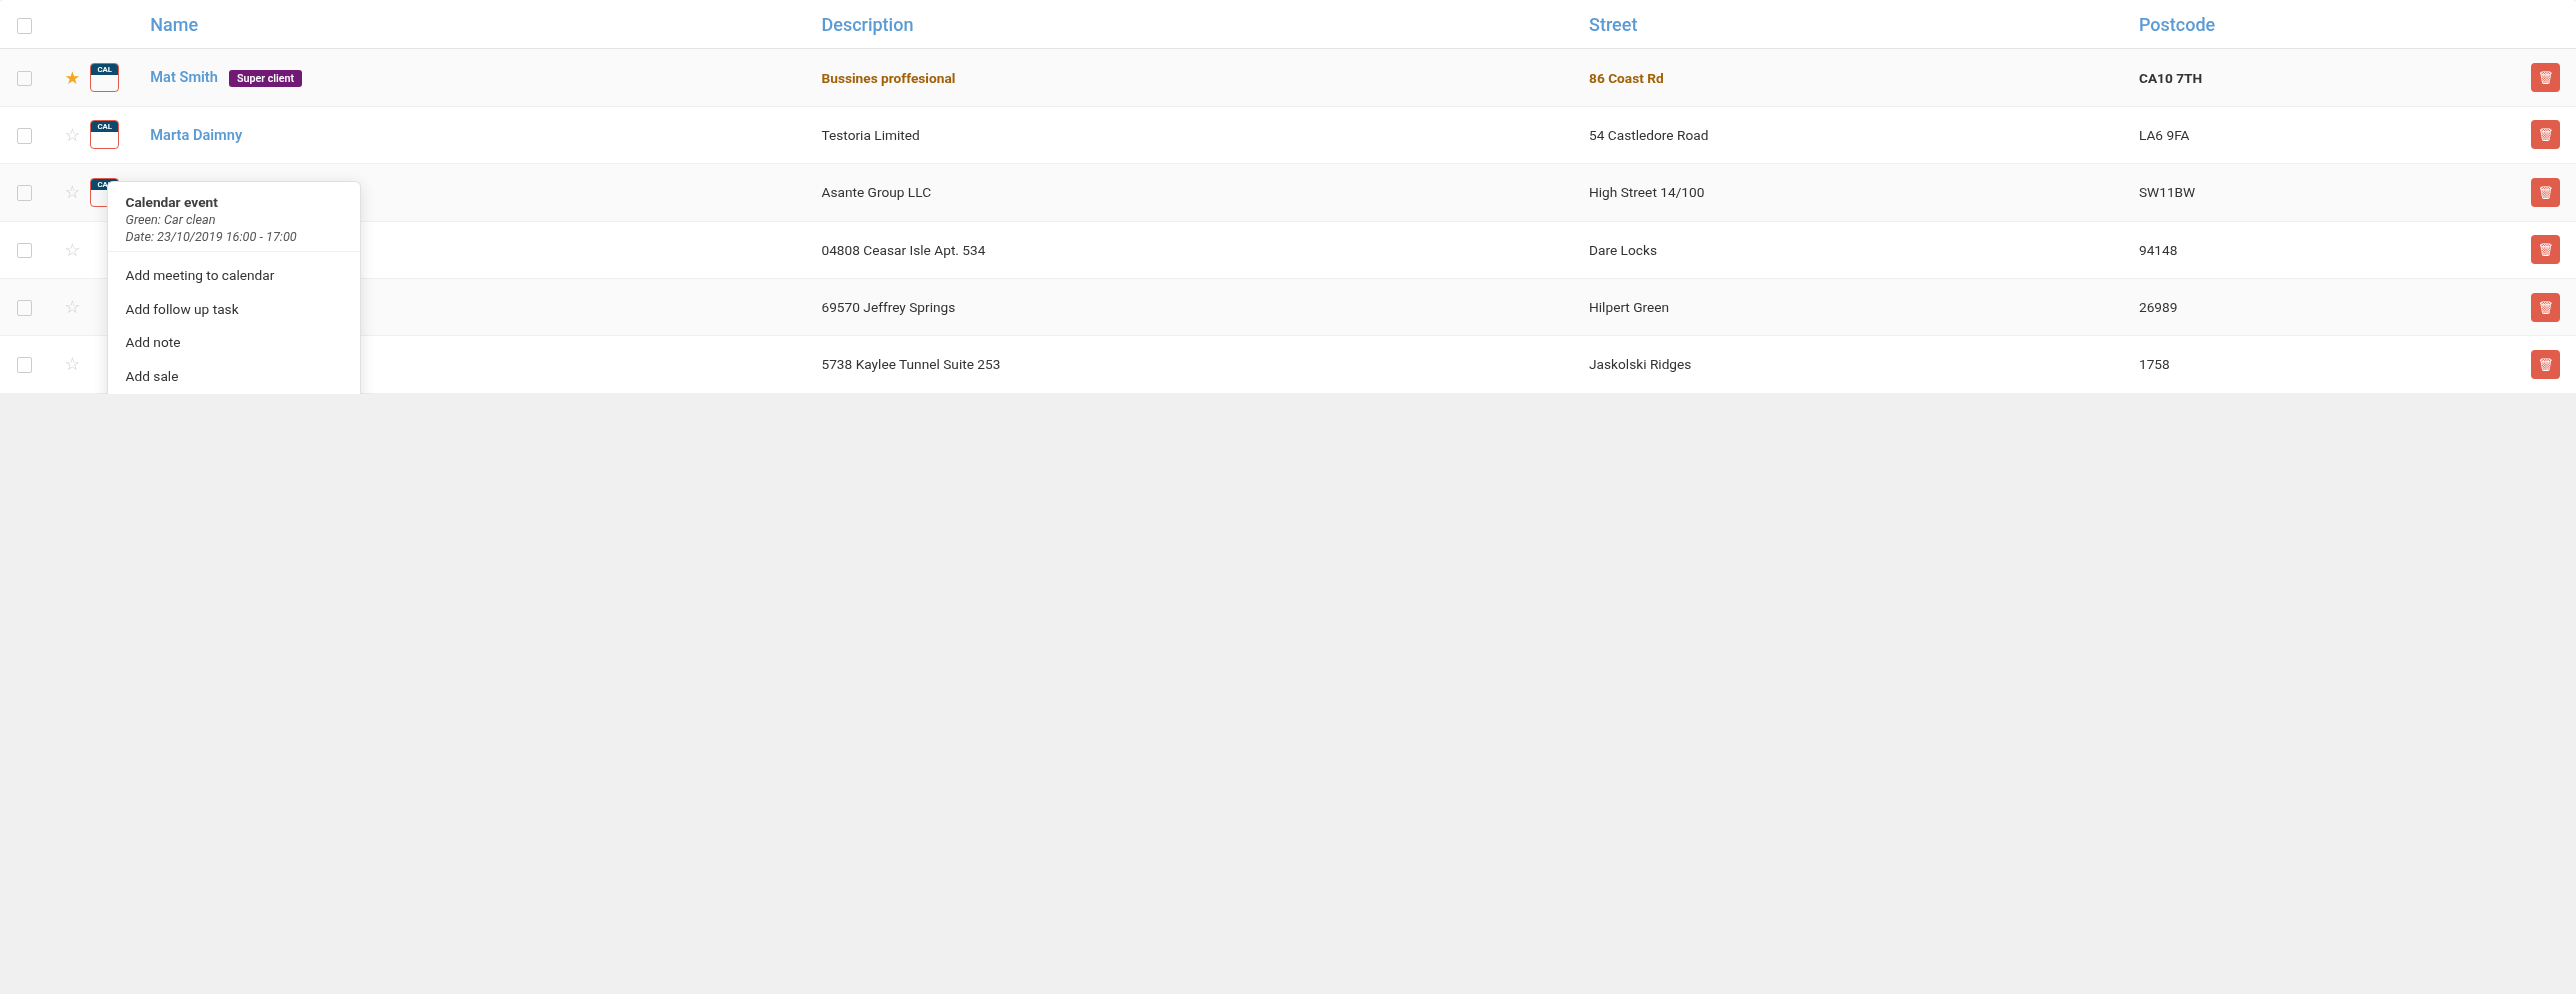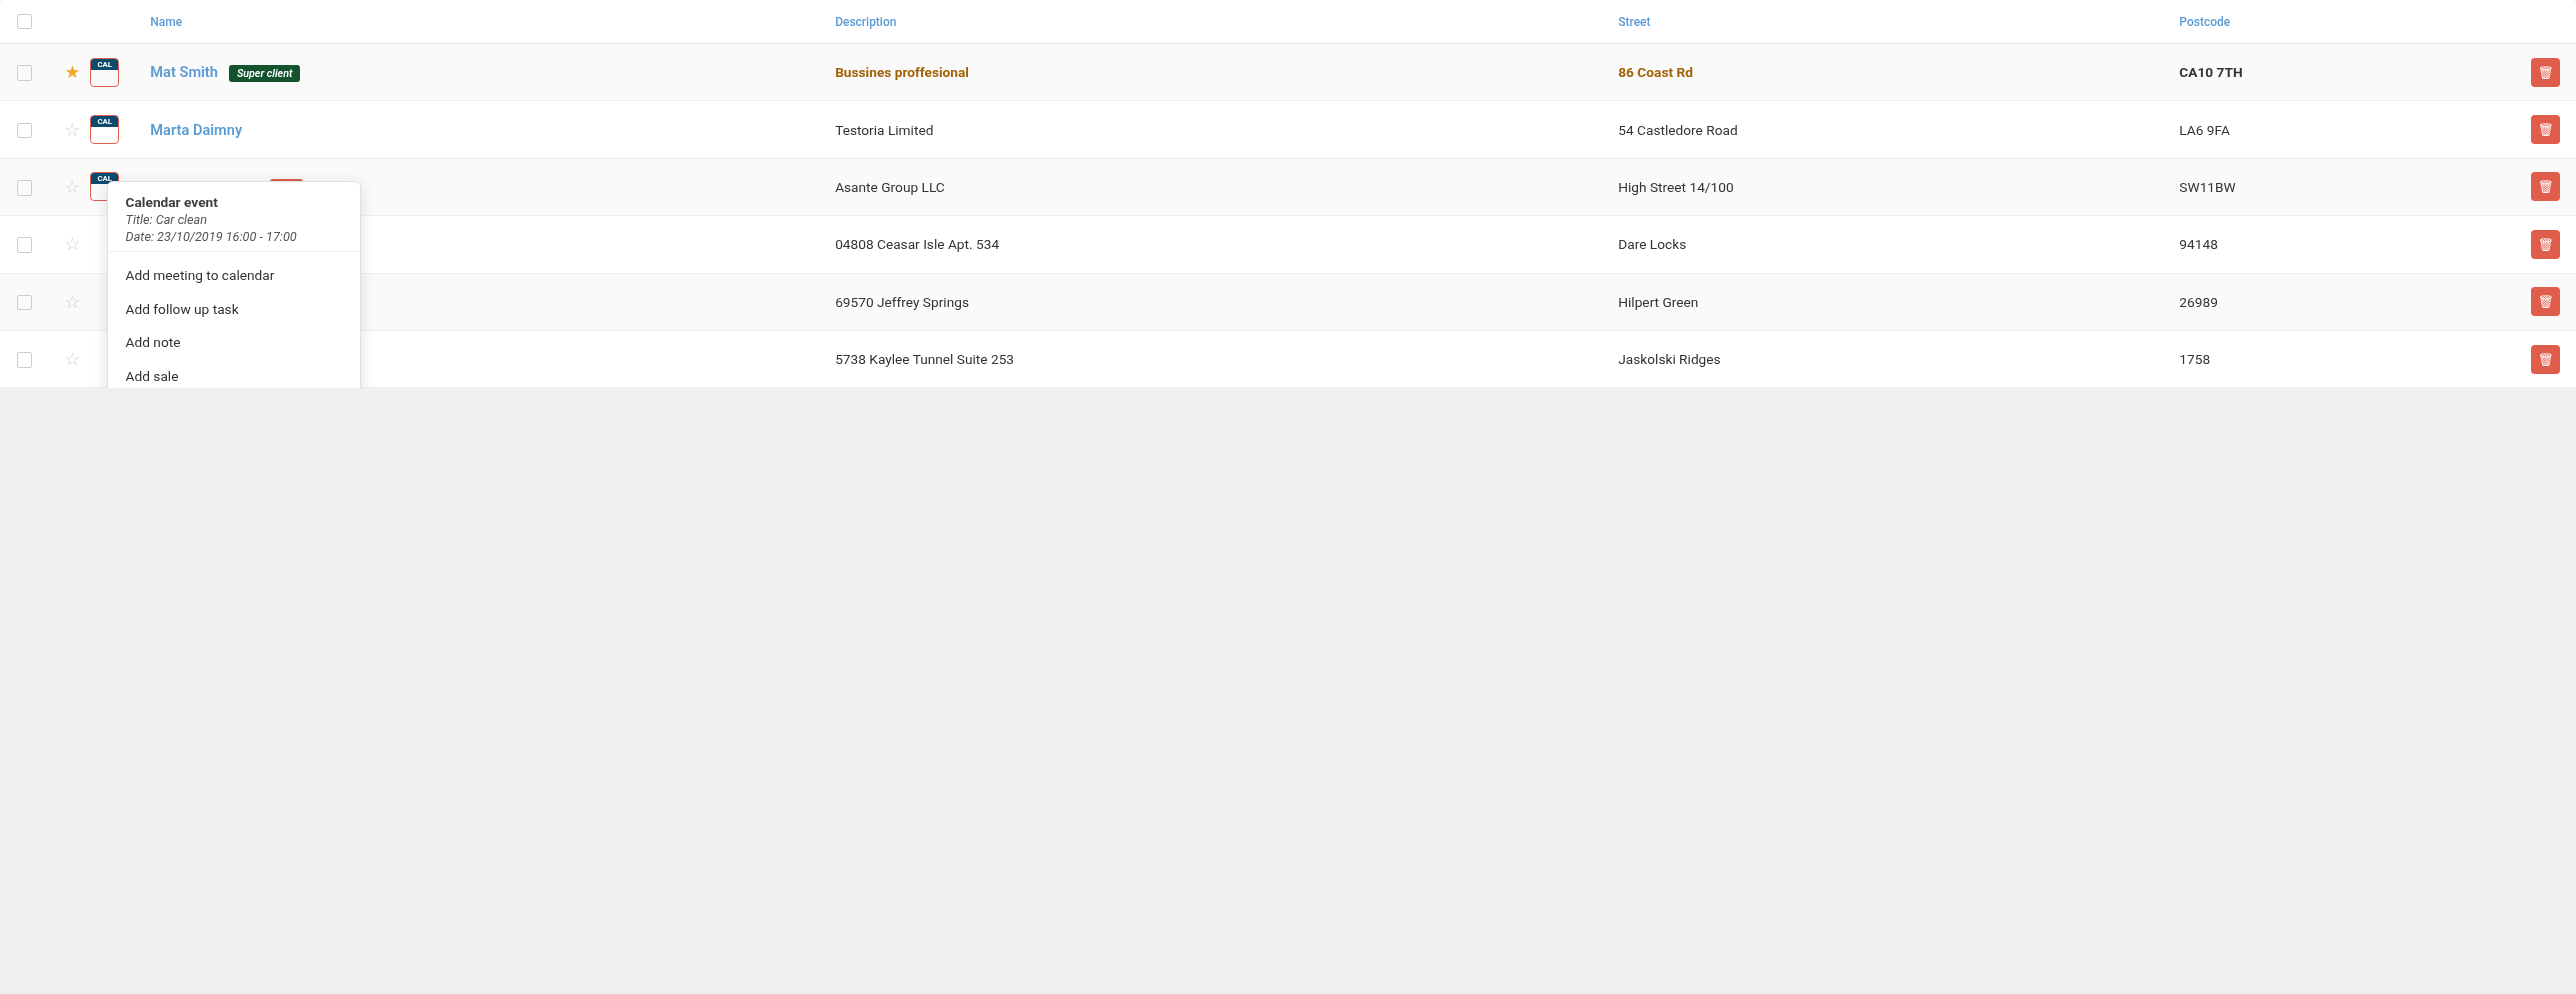--- a/index.html
+++ b/index.html
@@ -20,21 +20,21 @@
       border-collapse: collapse;
     }
     thead tr {
       border-bottom: 1px solid #e5e5e5;
     }
     thead th {
       padding: 13.7px 15.6px;
       text-align: left;
       color: #5b9bd5;
       font-weight: 500;
-      font-size: 12px;
+      font-size: 18px;
       margin-top: 36px;
     }
     thead th.check-col {
       width: 49px;
       text-align: center;
     }
     thead th.icons-col {
       width: 78px;
     }
     tbody tr {
@@ -107,21 +107,21 @@
     }
     .badge {
       display: inline-block;
       padding: 2px 7.8px;
       border-radius: 2.9px;
       font-size: 10.7px;
       font-weight: 600;
       margin-left: 7.8px;
       vertical-align: middle;
     }
-    .badge-super { background: #14532d; color: #fff; font-style: italic; }
+    .badge-super { background: #701a75; color: #fff; }
     .badge-vip { background: #e05c4b; color: #fff; }
     .tag {
       display: inline-block;
       padding: 2px 7.8px;
       border-radius: 2.9px;
       font-size: 10.7px;
       background: #e0e0e0;
       color: #555;
       margin-right: 3.9px;
     }
@@ -368,21 +368,21 @@
           <button class="delete-btn">🗑</button>
         </td>
       </tr>
     </tbody>
   </table>
 
   <div class="popup">
     <div class="popup-header">
       <div class="popup-title">Calendar event</div>
       <div class="popup-detail">
-        <span>Title:</span>
+        <span>Green:</span>
         <span>Car clean</span>
       </div>
       <div class="popup-detail">
         <span>Date:</span>
         <span>23/10/2019 16:00 - 17:00</span>
       </div>
     </div>
     <div class="popup-menu-item">Add meeting to calendar</div>
     <div class="popup-menu-item">Add follow up task</div>
     <div class="popup-menu-item">Add note</div>

